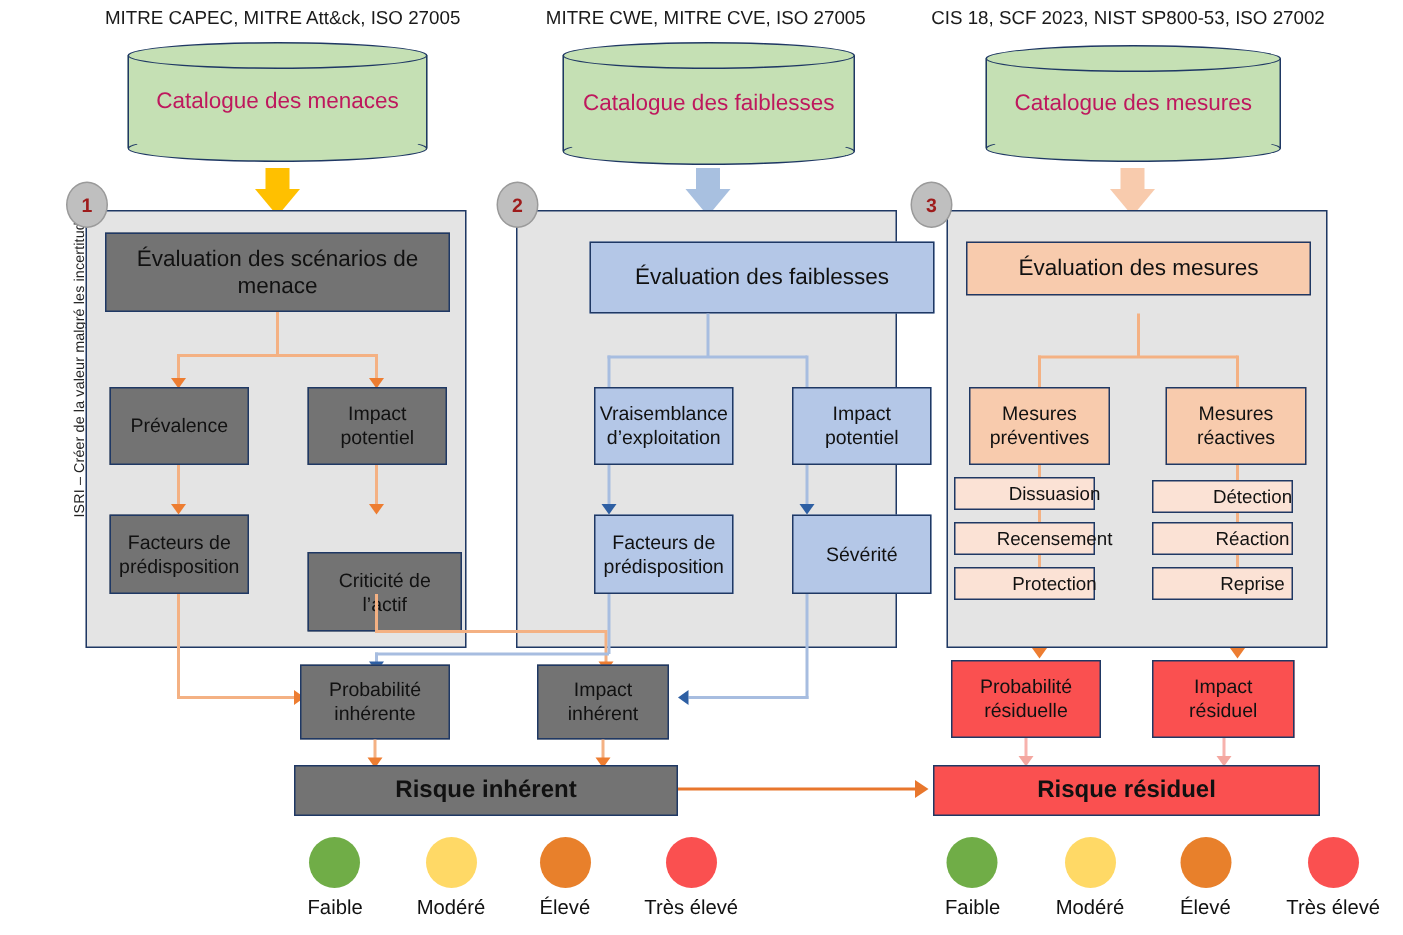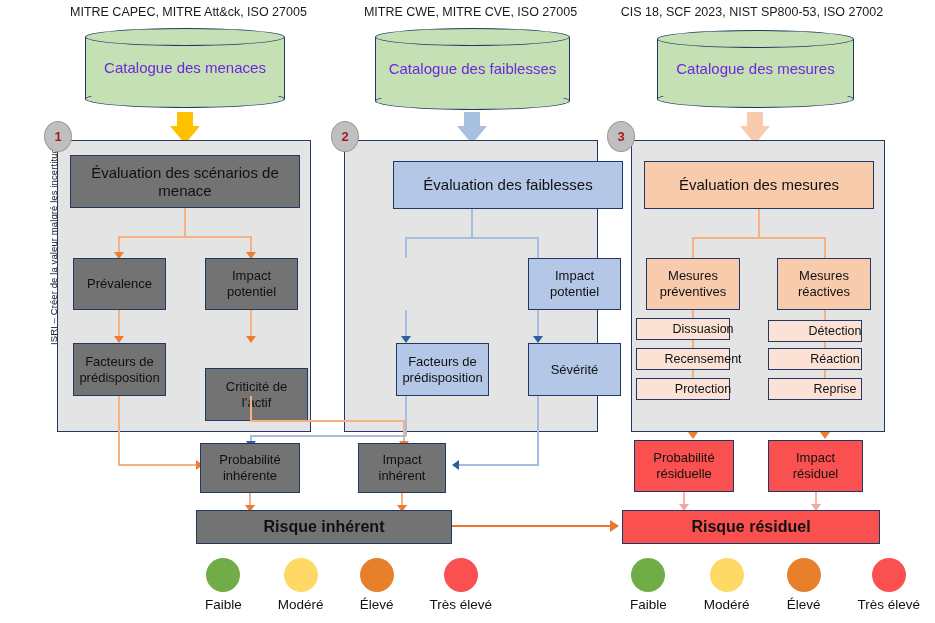--- a/index.html
+++ b/index.html
@@ -32,21 +32,21 @@
     box-sizing:border-box;
   }
   .cyl-bot{
     position:absolute;left:0;right:0;bottom:0;height:18px;
     background:#C5E0B4;border:1.6px solid #1F3864;border-radius:50%/50%;
     box-sizing:border-box;border-top-color:transparent;
   }
   .cyl-label{
     position:absolute;left:0;right:0;top:0;bottom:0;
     display:flex;align-items:center;justify-content:center;
-    text-align:right;font-size:15px;color:#6d28d9;line-height:1.25;
+    text-align:right;font-size:15px;color:#be185d;line-height:1.25;
     z-index:4;padding:10px 8px;box-sizing:border-box;
   }
 
   
   .bigarrow{position:absolute;}
   .bigarrow .shaft{position:absolute;left:50%;transform:translateX(-50%);top:0;width:16px;height:16px;}
   .bigarrow .head{
     position:absolute;left:50%;transform:translateX(-50%);top:14px;
     width:0;height:0;border-left:15px solid transparent;border-right:15px solid transparent;
   }
@@ -183,34 +183,35 @@
   <div class="abs panel" style="left:344px;top:140px;width:254px;height:292px;"></div>
   <div class="abs badge" style="left:331px;top:121px;">2</div>
 
   <div class="abs node title c-blue" style="left:357px;top:161px;width:230px;height:48px;">Évaluation des faiblesses</div>
 
   <div class="abs ln-blue" style="left:471px;top:209px;width:1.6px;height:29px;"></div>
   <div class="abs ln-blue" style="left:405px;top:237px;width:133px;height:1.6px;"></div>
   <div class="abs ln-blue" style="left:405px;top:237px;width:1.6px;height:21px;"></div>
   <div class="abs ln-blue" style="left:537px;top:237px;width:1.6px;height:21px;"></div>
 
+  <div class="abs node c-blue" style="left:360px;top:258px;width:93px;height:52px;">Vraisemblance d’exploitation</div>
   <div class="abs node c-blue" style="left:492px;top:258px;width:93px;height:52px;">Impact potentiel</div>
 
   <div class="abs ln-blue" style="left:405px;top:310px;width:1.6px;height:28px;"></div>
   <div class="abs ln-blue" style="left:537px;top:310px;width:1.6px;height:28px;"></div>
   <div class="abs ah ah-down-blue" style="left:401px;top:336px;"></div>
   <div class="abs ah ah-down-blue" style="left:533px;top:336px;"></div>
 
   <div class="abs node c-blue" style="left:360px;top:343px;width:93px;height:53px;">Facteurs de prédisposition</div>
   <div class="abs node c-blue" style="left:492px;top:343px;width:93px;height:53px;">Sévérité</div>
 
   <div class="abs panel" style="left:631px;top:140px;width:254px;height:292px;"></div>
   <div class="abs badge" style="left:607px;top:121px;">3</div>
 
-  <div class="abs node title c-peach" style="left:644px;top:161px;width:230px;height:48px;">Évaluation des mesures</div>
+  <div class="abs node title c-peach" style="left:644px;top:161px;width:230px;height:36px;">Évaluation des mesures</div>
 
   <div class="abs ln" style="left:758px;top:209px;width:1.6px;height:29px;"></div>
   <div class="abs ln" style="left:692px;top:237px;width:133px;height:1.6px;"></div>
   <div class="abs ln" style="left:692px;top:237px;width:1.6px;height:21px;"></div>
   <div class="abs ln" style="left:824px;top:237px;width:1.6px;height:21px;"></div>
 
   <div class="abs node c-peach" style="left:646px;top:258px;width:94px;height:52px;">Mesures préventives</div>
   <div class="abs node c-peach" style="left:777px;top:258px;width:94px;height:52px;">Mesures réactives</div>
 
   <div class="abs ln" style="left:692px;top:310px;width:1.6px;height:88px;"></div>

